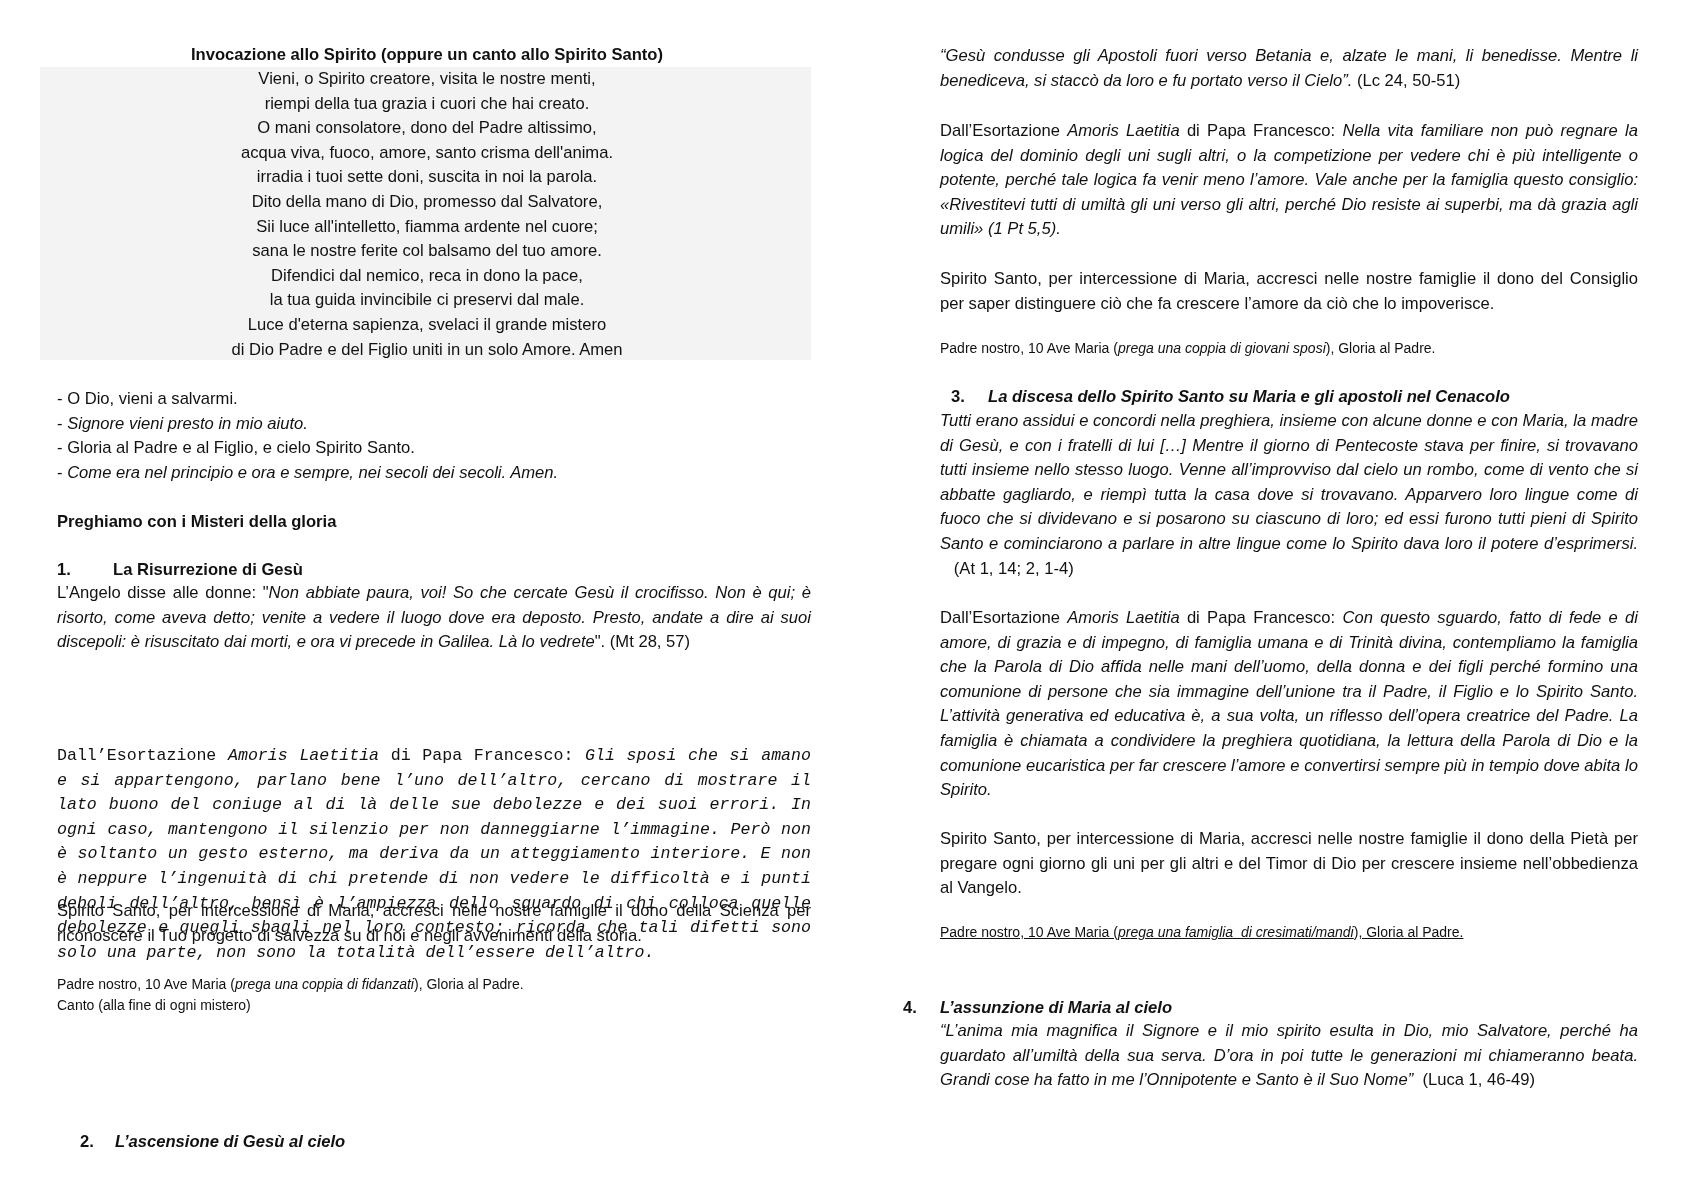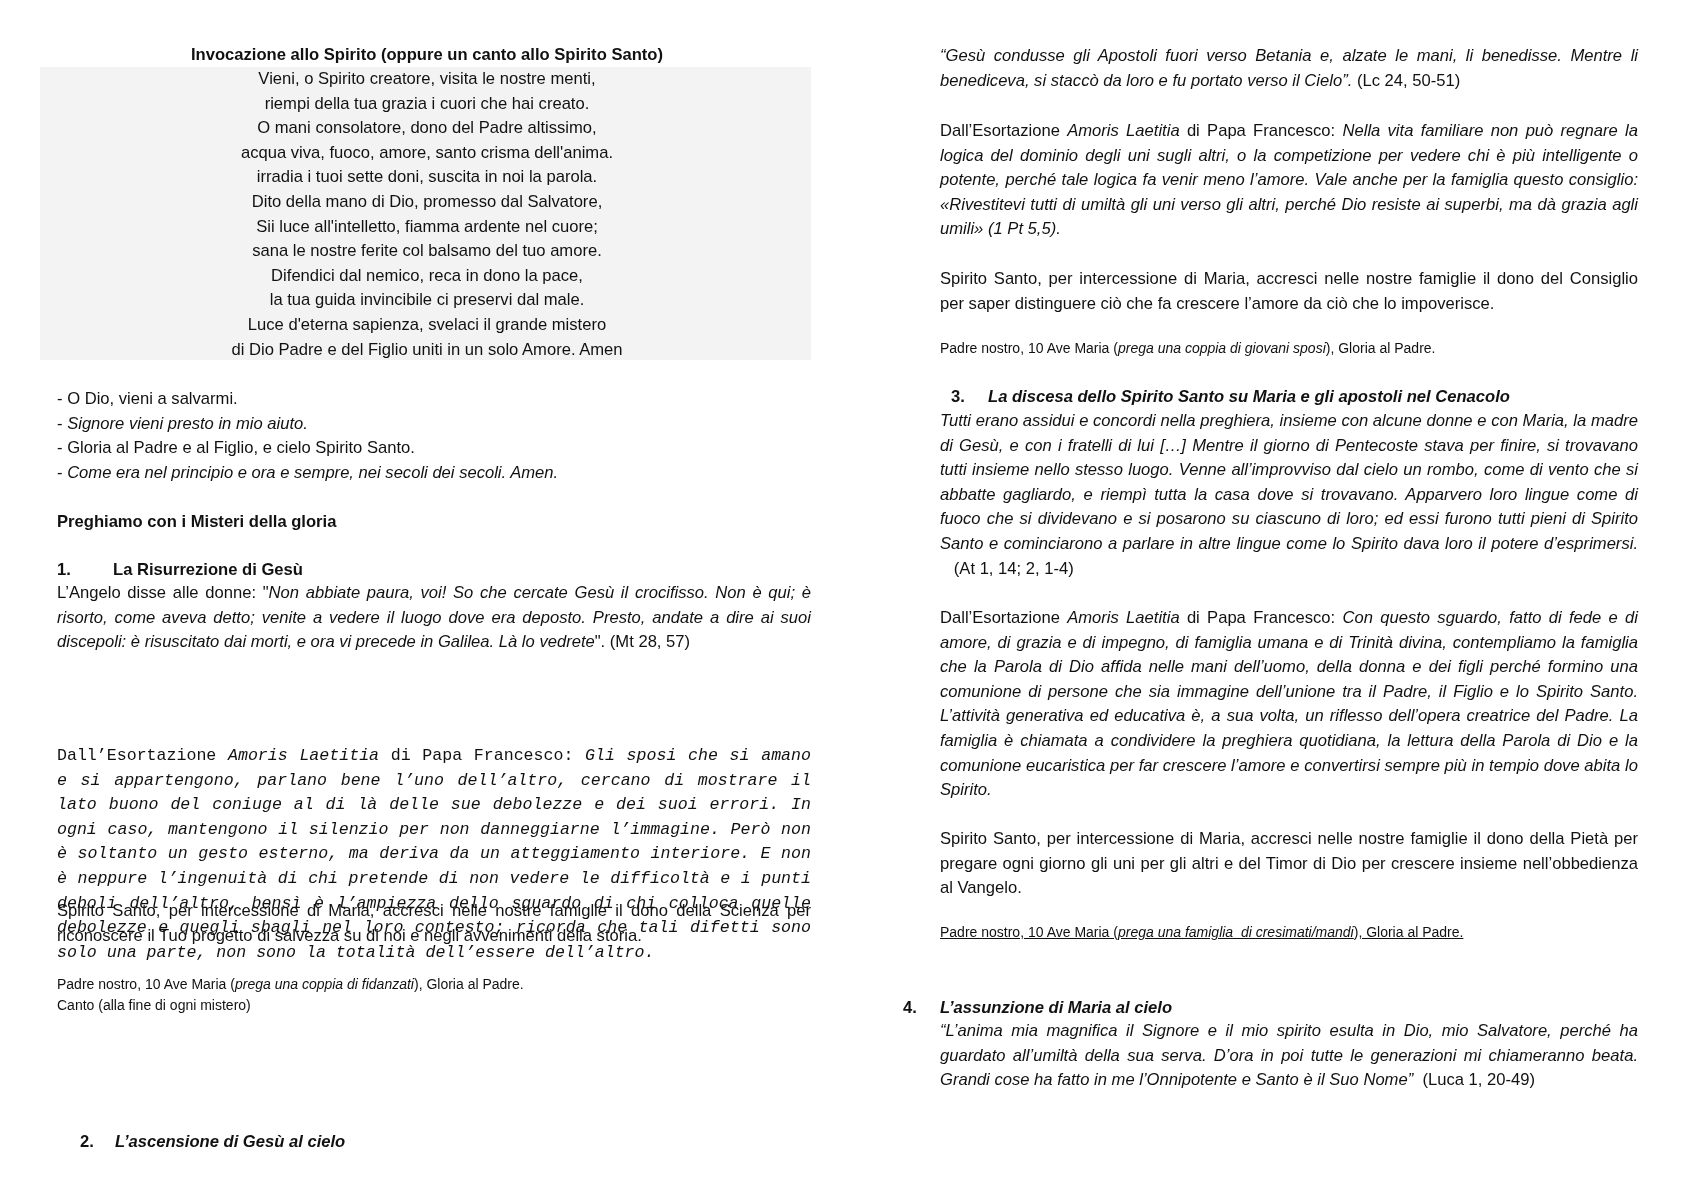--- a/index.html
+++ b/index.html
@@ -92,14 +92,14 @@
   <p class="r-spirito j">Spirito Santo, per intercessione di Maria, accresci nelle nostre famiglie il dono del Consiglio per saper distinguere ciò che fa crescere l’amore da ciò che lo impoverisce.</p>
   <p class="r-padre small"><span>Padre nostro, 10  Ave Maria (</span><i>prega una coppia di giovani sposi</i><span>), Gloria al Padre.</span></p>
 
   <p class="m3-head"><span class="num-r">3.</span><span>La discesa dello Spirito Santo su Maria e gli apostoli nel Cenacolo</span></p>
   <p class="m3-text j"><i>Tutti erano assidui e concordi nella preghiera, insieme con alcune donne e con Maria, la madre di Gesù, e con i fratelli di lui […] Mentre il giorno di Pentecoste stava per finire, si trovavano tutti insieme nello stesso luogo. Venne all’improvviso dal cielo un rombo, come di vento che si abbatte gagliardo, e riempì tutta la casa dove si trovavano. Apparvero loro lingue come di fuoco che si dividevano e si posarono su ciascuno di loro; ed essi furono tutti pieni di Spirito Santo e cominciarono a parlare in altre lingue come lo Spirito dava loro il potere d’esprimersi.</i><span style="white-space:pre">   (At 1, 14; 2, 1-4)</span></p>
   <p class="m3-amoris j"><span>Dall’Esortazione </span><i>Amoris Laetitia</i><span> di Papa Francesco: </span><i>Con questo sguardo, fatto di fede e di amore, di grazia e di impegno, di famiglia umana e di Trinità divina, contempliamo la famiglia che la Parola di Dio affida nelle mani dell’uomo, della donna e dei figli perché formino una comunione di persone che sia immagine dell’unione tra il Padre, il Figlio e lo Spirito Santo. L’attività generativa ed educativa è, a sua volta, un riflesso dell’opera creatrice del Padre. La famiglia è chiamata a condividere la preghiera quotidiana, la lettura della Parola di Dio e la comunione eucaristica per far crescere l’amore e convertirsi sempre più in tempio dove abita lo Spirito.</i></p>
   <p class="m3-spirito j">Spirito Santo, per intercessione di Maria, accresci nelle nostre famiglie il dono della Pietà per pregare ogni giorno gli uni per gli altri e del Timor di Dio per crescere insieme nell’obbedienza al Vangelo.</p>
   <p class="m3-padre small"><span>Padre nostro, 10 Ave Maria (</span><i style="white-space:pre">prega una famiglia  di cresimati/mandi</i><span>), Gloria al Padre.</span></p>
 
   <p class="m4-head"><span class="num-r">4.</span><span>L’assunzione di Maria al cielo</span></p>
-  <p class="m4-text j"><i>“L’anima mia magnifica il Signore e il mio spirito esulta in Dio, mio Salvatore, perché ha guardato all’umiltà della sua serva. D’ora in poi tutte le generazioni mi chiameranno beata. Grandi cose ha fatto in me l’Onnipotente e Santo è il Suo Nome”</i><span style="white-space:pre-wrap">  (Luca 1, 20-49)</span></p>
+  <p class="m4-text j"><i>“L’anima mia magnifica il Signore e il mio spirito esulta in Dio, mio Salvatore, perché ha guardato all’umiltà della sua serva. D’ora in poi tutte le generazioni mi chiameranno beata. Grandi cose ha fatto in me l’Onnipotente e Santo è il Suo Nome”</i><span style="white-space:pre-wrap">  (Luca 1, 46-49)</span></p>
 </div>
 
 </body></html>

